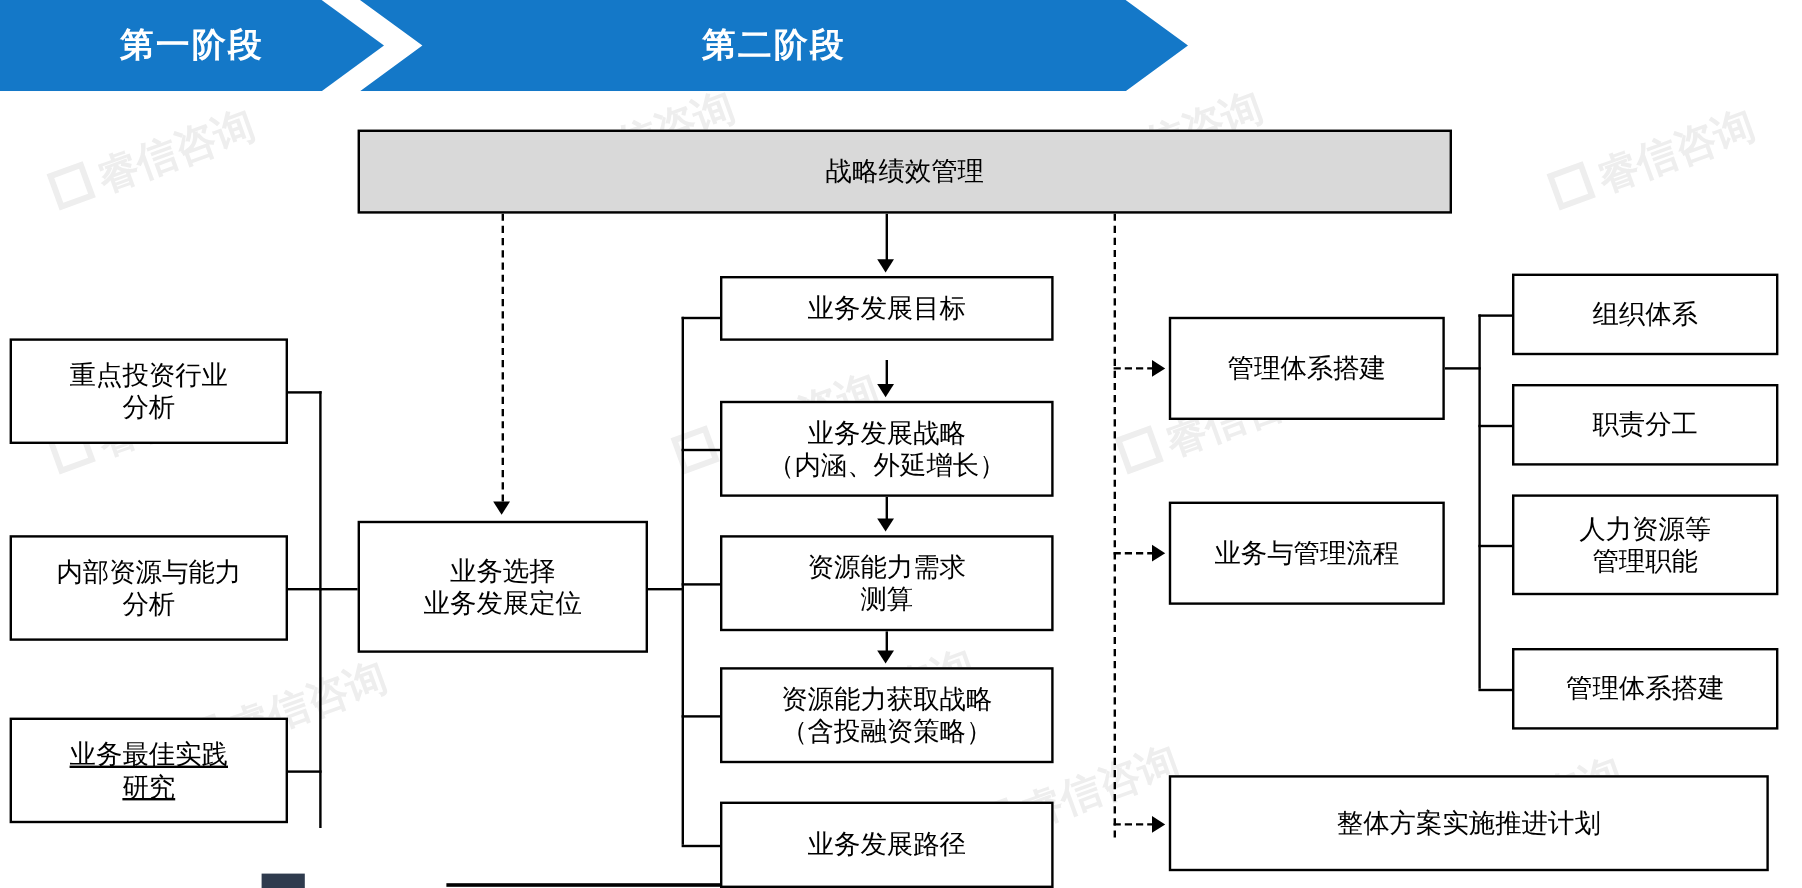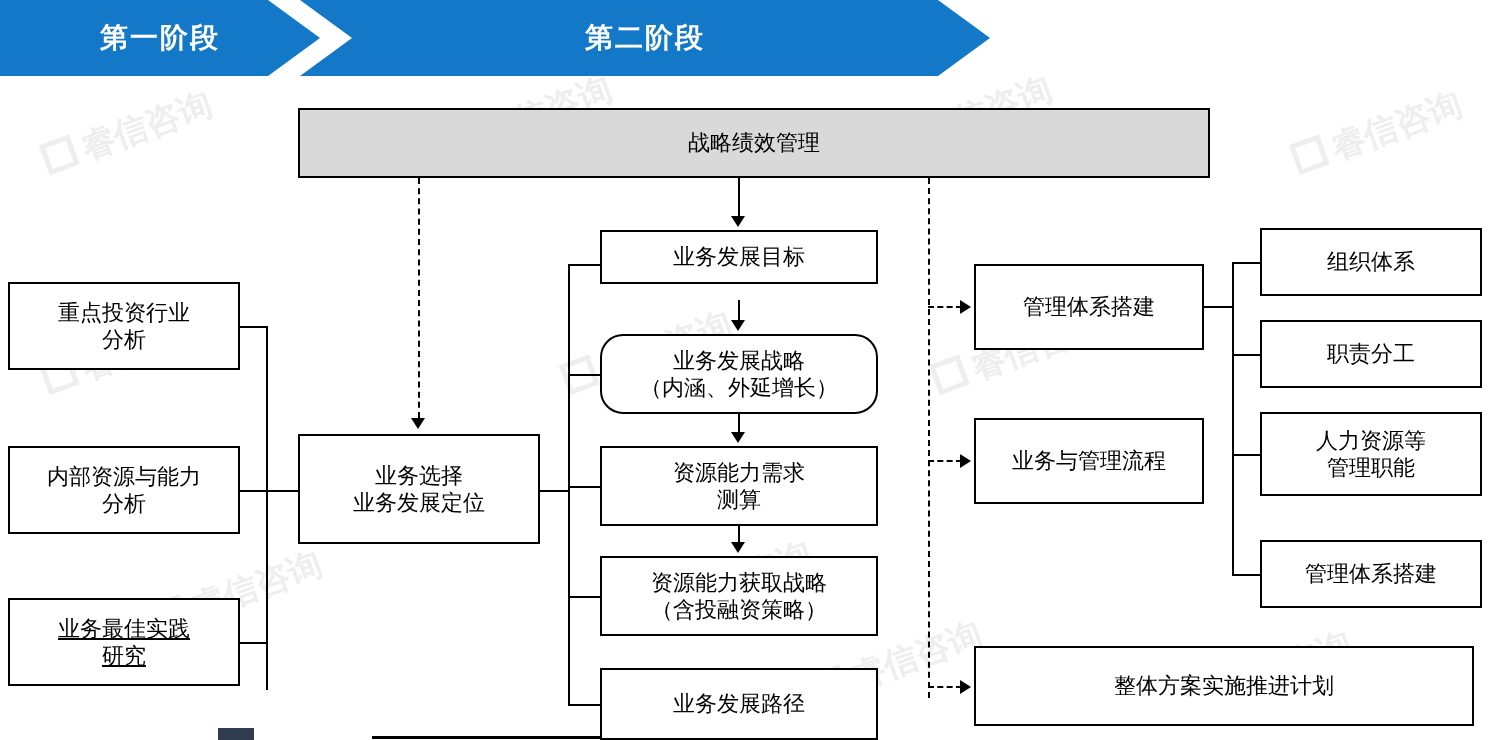--- a/index.html
+++ b/index.html
@@ -93,21 +93,21 @@
 </div>
 
 <div class="dash-v" style="left:418px;top:178px;height:240px;"></div>
 <div class="arw-d" style="left:411px;top:418px;"></div>
 
 <div class="dash-v" style="left:928px;top:178px;height:520px;"></div>
 
 <div class="box" style="left:600px;top:230px;width:278px;height:54px;">
   <div class="t">业务发展目标</div>
 </div>
-<div class="box" style="left:600px;top:334px;width:278px;height:80px;border-radius:23px;">
+<div class="box" style="left:600px;top:334px;width:278px;height:80px;">
   <div class="t">业务发展战略<br>（内涵、外延增长）</div>
 </div>
 <div class="box" style="left:600px;top:446px;width:278px;height:80px;">
   <div class="t">资源能力需求<br>测算</div>
 </div>
 <div class="box" style="left:600px;top:556px;width:278px;height:80px;">
   <div class="t">资源能力获取战略<br>（含投融资策略）</div>
 </div>
 <div class="box" style="left:600px;top:668px;width:278px;height:72px;">
   <div class="t">业务发展路径</div>

